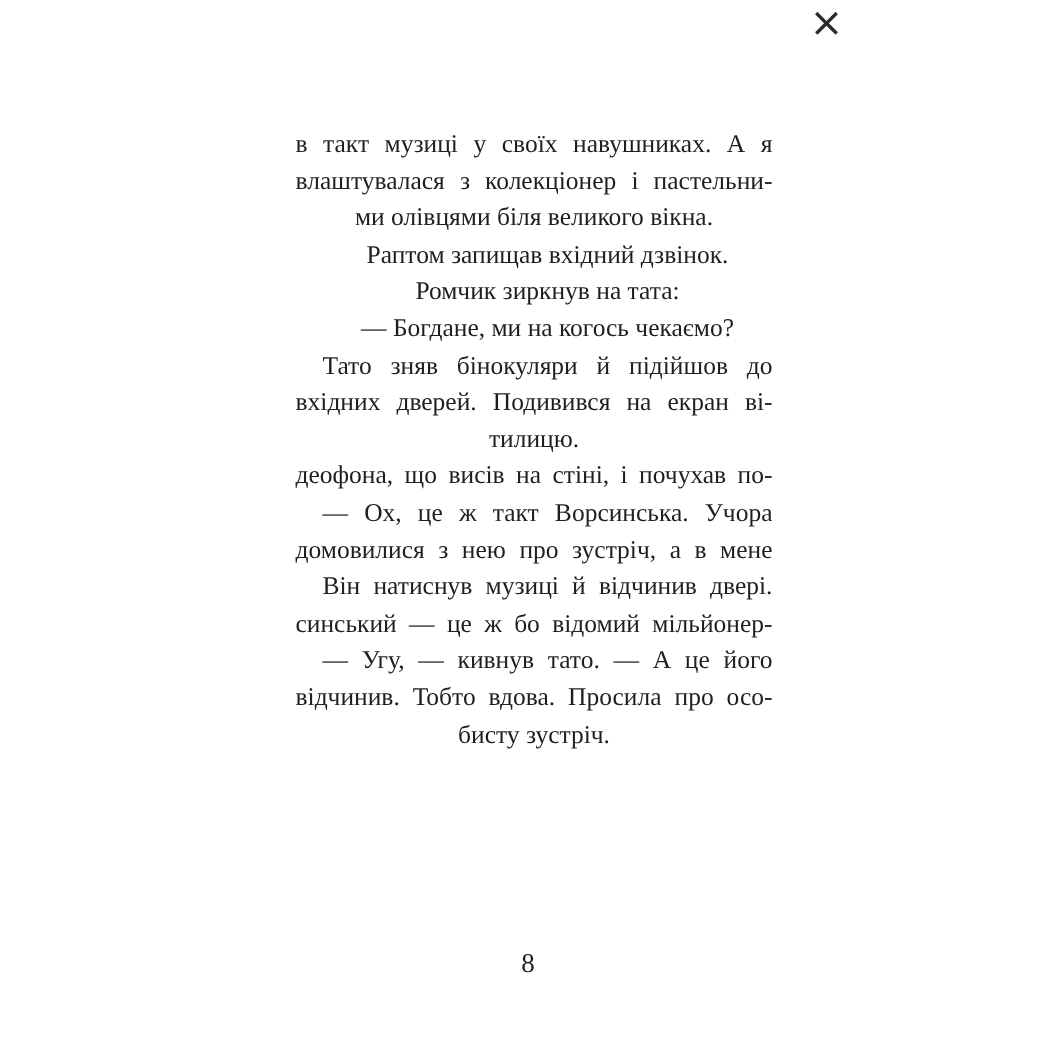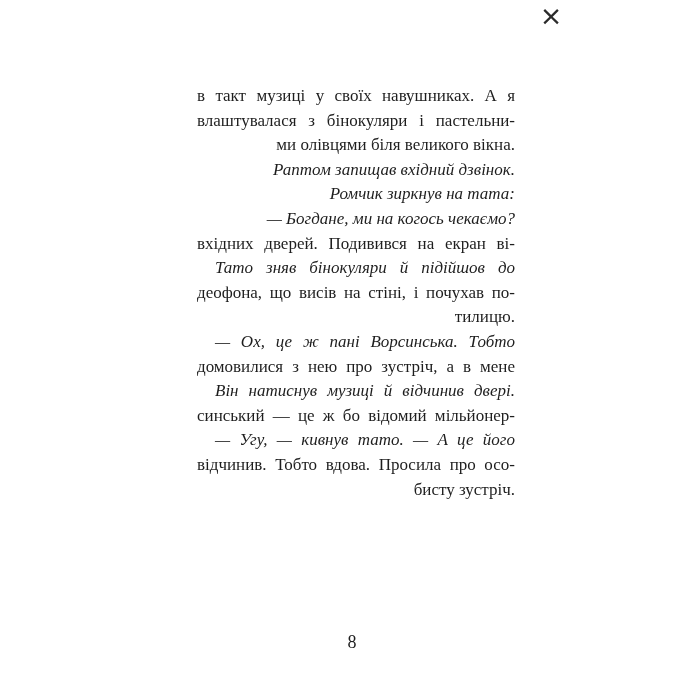--- a/index.html
+++ b/index.html
@@ -33,59 +33,58 @@
   .text-block {
     position: absolute;
     left: 197px;
     top: 84px;
     width: 318px;
     font-size: 17px;
     line-height: 24.6px;
     color: #1e1e1e;
   }
   .line {
-    text-align: right;
+    text-align: center;
   }
   .line.j {
     text-align: justify;
     text-align-last: justify;
   }
   .line.in {
     text-indent: 18px;
-    font-style: italic;
   }
   .page-number {
     position: absolute;
     left: 193px;
     top: 632px;
     width: 318px;
     text-align: center;
     font-size: 18px;
     color: #1e1e1e;
   }
 </style>
 </head>
 <body>
 
 <div class="page">
 
   <div class="close-btn">×</div>
 
   <div class="text-block">
     <div class="line j">в такт музиці у своїх навушниках. А я</div>
-    <div class="line j">влаштувалася з бінокуляри і пастельни-</div>
+    <div class="line j">влаштувалася з колекціонер і пастельни-</div>
     <div class="line">ми олівцями біля великого вікна.</div>
     <div class="line in">Раптом запищав вхідний дзвінок.</div>
     <div class="line in">Ромчик зиркнув на тата:</div>
     <div class="line in">— Богдане, ми на когось чекаємо?</div>
+    <div class="line in j">Тато зняв бінокуляри й підійшов до</div>
     <div class="line j">вхідних дверей. Подивився на екран ві-</div>
-    <div class="line in j">Тато зняв бінокуляри й підійшов до</div>
+    <div class="line">тилицю.</div>
     <div class="line j">деофона, що висів на стіні, і почухав по-</div>
-    <div class="line">тилицю.</div>
-    <div class="line in j">— Ох, це ж пані Ворсинська. Тобто</div>
+    <div class="line in j">— Ох, це ж такт Ворсинська. Учора</div>
     <div class="line j">домовилися з нею про зустріч, а в мене</div>
     <div class="line in j">Він натиснув музиці й відчинив двері.</div>
     <div class="line j">синський — це ж бо відомий мільйонер-</div>
     <div class="line in j">— Угу, — кивнув тато. — А це його</div>
     <div class="line j">відчинив. Тобто вдова. Просила про осо-</div>
     <div class="line">бисту зустріч.</div>
   </div>
 
   <div class="page-number">8</div>
 

